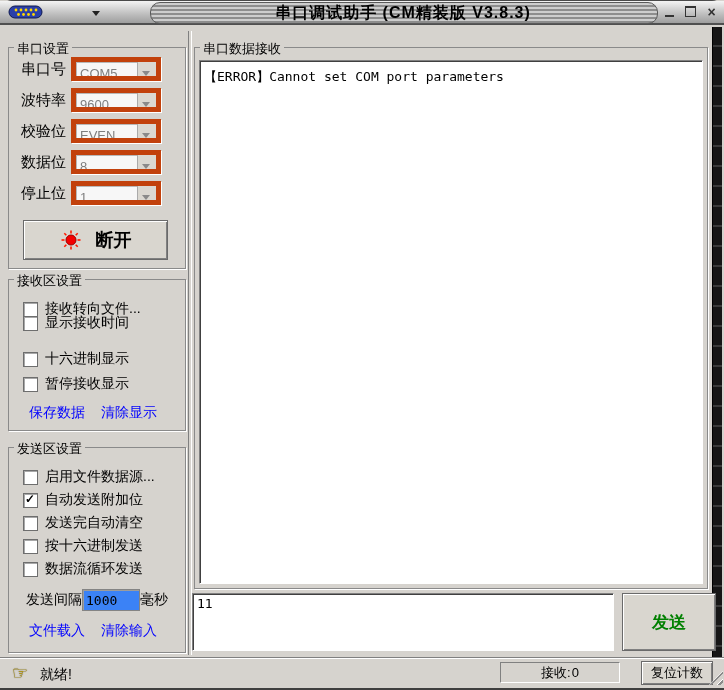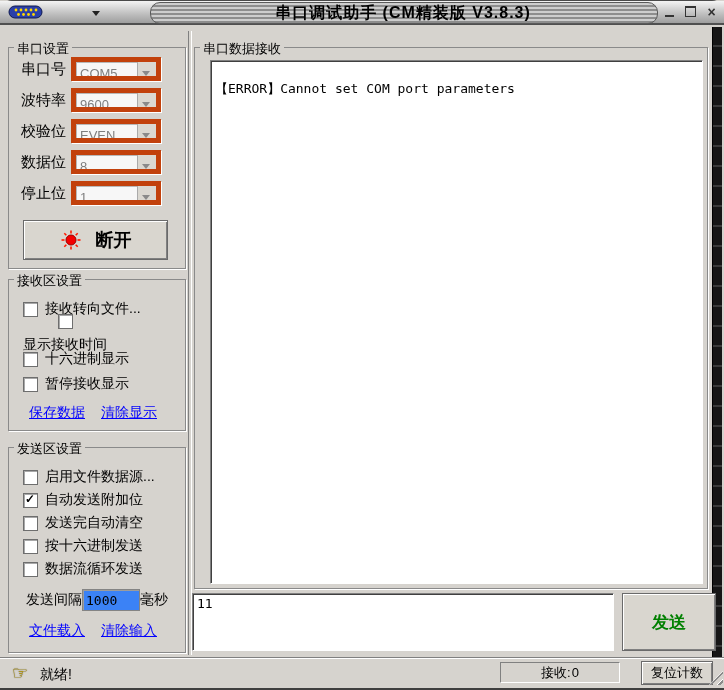--- a/index.html
+++ b/index.html
@@ -56,34 +56,34 @@
     font-size:13px;color:#000;}
 
   
   .cb-row{position:absolute;display:flex;align-items:center;gap:7px;white-space:nowrap;}
   .cb{width:13px;height:13px;background:#fff;border:1px solid #6e6e6e;
     box-shadow:inset 1px 1px 0 #a8a8a8;position:relative;flex:none;}
   .cb[data-checked="true"]::after{content:"✓";position:absolute;left:1px;top:-2px;
     font-size:12px;font-weight:bold;color:#000;}
   .cb-label{font-size:14px;color:#000;}
 
-  .link{font-size:14px;color:#0000ff;text-decoration:underline;cursor:pointer;white-space:nowrap;}
+  .link{font-size:14px;color:#0000ff;cursor:pointer;white-space:nowrap;}
 
   
   .interval-row{position:absolute;display:flex;align-items:center;gap:0;}
   .interval-label,.interval-unit{font-size:14px;color:#000;white-space:nowrap;}
   .interval-input{width:50px;height:20px;border:1px solid #848484;box-shadow:inset 1px 1px 0 #9c9c9c;
     font-size:13px;font-family:"DejaVu Sans Mono",monospace;padding:0 3px;background:#3b82f6;box-sizing:content-box;}
 
   
   .sunken-white{background:#ffffff;border:1px solid;border-color:#808080 #ffffff #ffffff #808080;
     box-shadow:inset 1px 1px 0 #404040;box-sizing:border-box;}
   .rx-inner{position:absolute;left:4px;top:12px;right:4px;bottom:4px;
     font-family:"DejaVu Sans Mono",monospace;font-size:13px;color:#000;
-    padding:19px 4px;white-space:pre-wrap;overflow:hidden;margin-left:11px;}
+    padding:7px 4px;white-space:pre-wrap;overflow:hidden;}
   .tx-input{position:absolute;left:192px;top:592px;width:422px;height:58px;
     font-family:"DejaVu Sans Mono",monospace;font-size:13px;color:#000;
     padding:2px 4px;resize:none;outline:none;}
 
   .vgroove{position:absolute;left:188px;top:30px;width:2px;height:624px;
     border-left:1px solid #808080;border-right:1px solid #ffffff;}
   .darkstrip{position:absolute;left:712px;top:26px;width:9px;height:630px;
     background:repeating-linear-gradient(180deg,#161616 0 18px,#3a3a3a 18px 20px);
     border-left:1px solid #000;}
 
@@ -195,21 +195,21 @@
     </div>
   </div>
 
   <div class="groupbox" style="left:8px;top:278px;width:178px;height:152px;">
     <div class="legend">接收区设置</div>
 
     <div class="cb-row" style="left:14px;top:20px;">
       <span class="cb" data-checked="false"></span>
       <span class="cb-label">接收转向文件...</span>
     </div>
-    <div class="cb-row" style="left:14px;top:34px;flex-direction:column;">
+    <div class="cb-row" style="left:14px;top:34px;">
       <span class="cb" data-checked="false"></span>
       <span class="cb-label">显示接收时间</span>
     </div>
     <div class="cb-row" style="left:14px;top:70px;">
       <span class="cb" data-checked="false"></span>
       <span class="cb-label">十六进制显示</span>
     </div>
     <div class="cb-row" style="left:14px;top:95px;">
       <span class="cb" data-checked="false"></span>
       <span class="cb-label">暂停接收显示</span>

